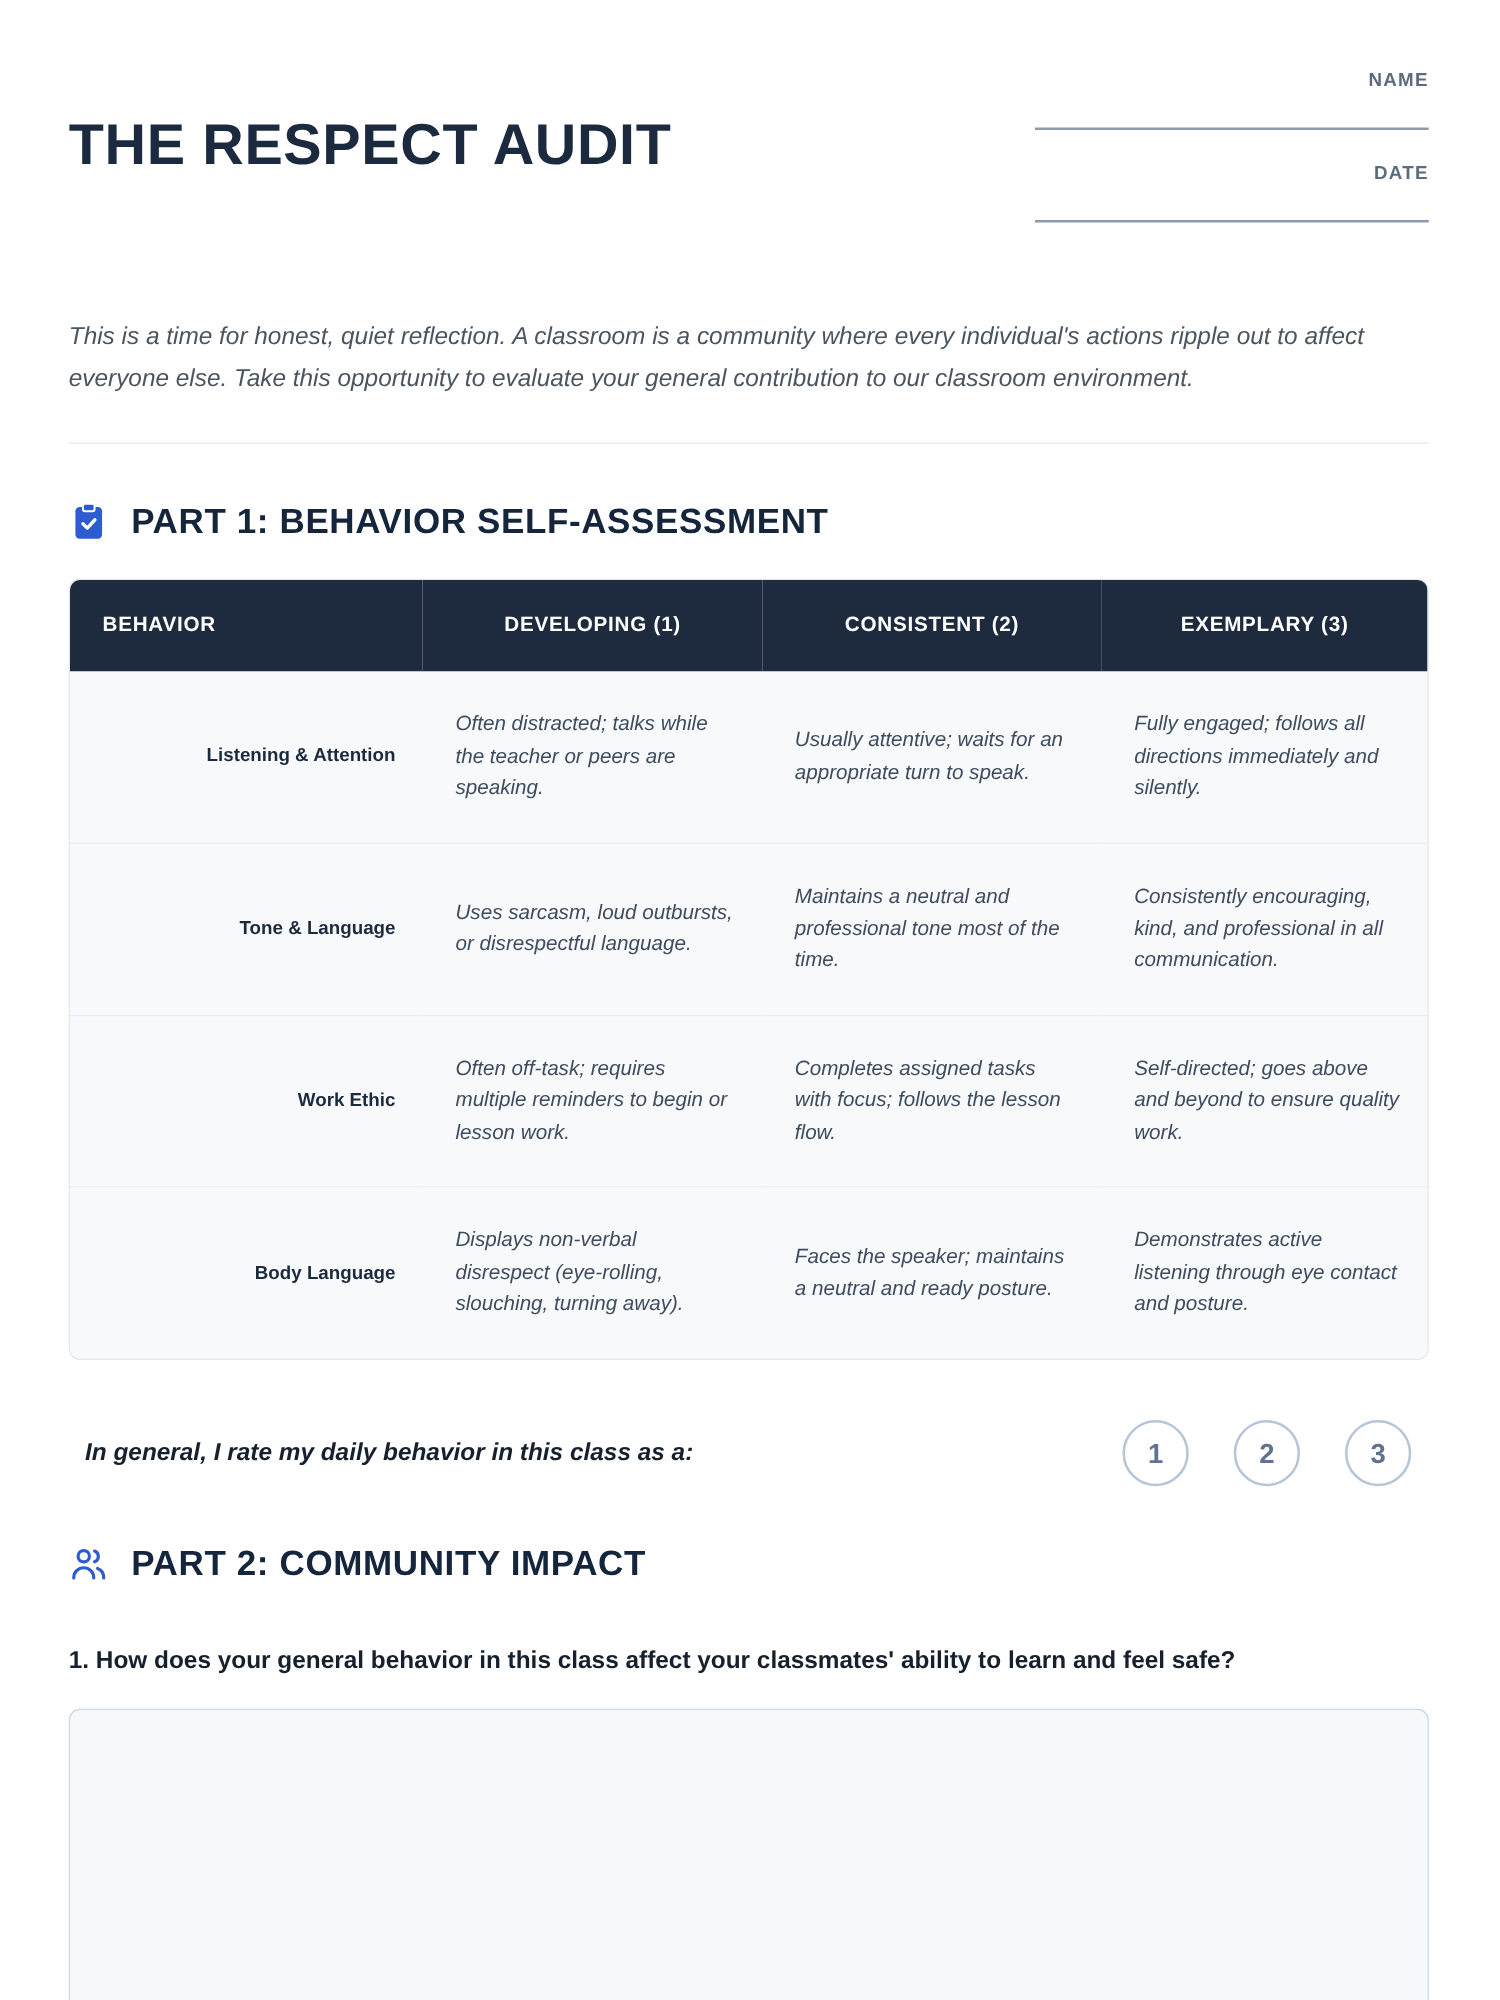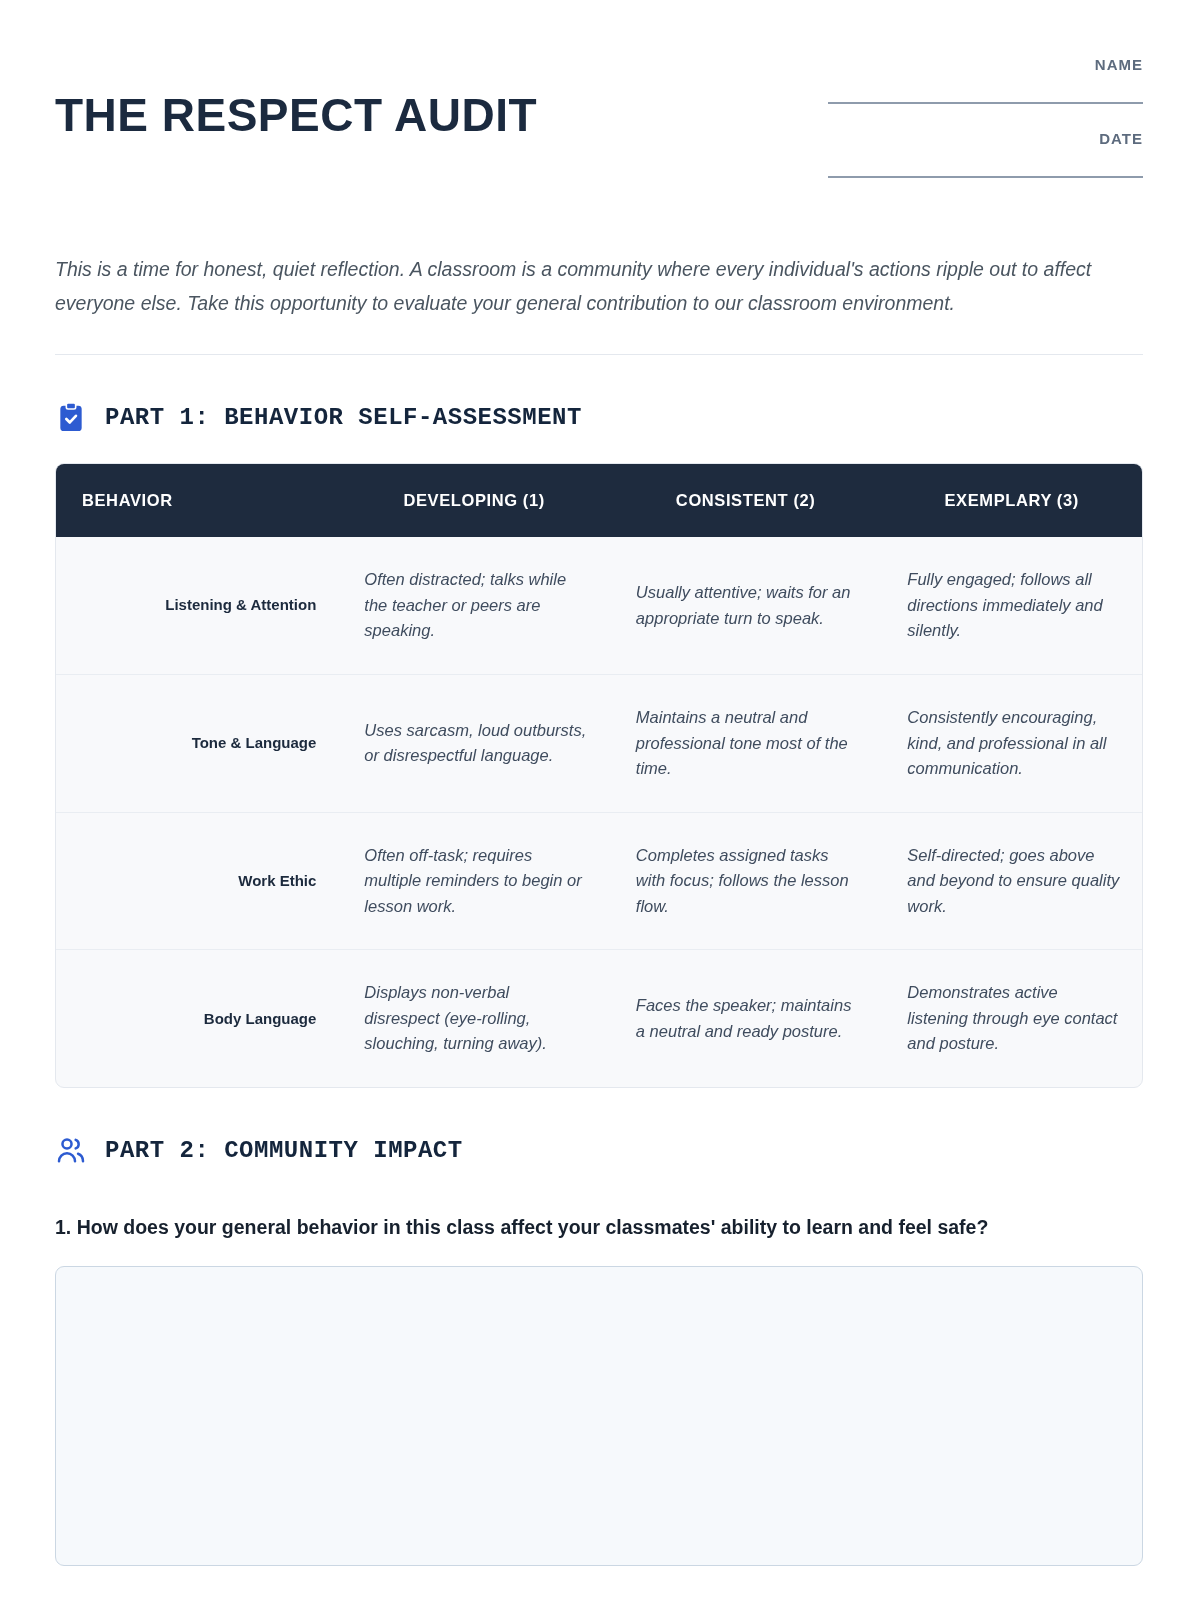--- a/index.html
+++ b/index.html
@@ -15,21 +15,21 @@
   .field-label { display: block; text-align: right; font-size: 15px; font-weight: 700; letter-spacing: 1px; color: #5d6b7e; }
   .field-line { height: 0; border-bottom: 2px solid #8e9bac; margin-top: 29px; }
 
   
   .intro { margin-top: 48px; font-style: italic; font-size: 19.5px; line-height: 1.75; color: #4a5560; max-width: 1040px; }
   .divider { border: none; border-top: 1px solid #e4e8ee; margin-top: 34px; }
 
   
   .section-heading { display: flex; align-items: center; gap: 18px; margin-top: 46px; }
   .section-heading .icon { width: 32px; height: 32px; flex: 0 0 auto; display: inline-flex; }
-  .section-heading h2 { font-size: 24px; font-weight: 800; letter-spacing: 0.5px; color: #14253c; font-family: Liberation Mono, monospace; }
+  .section-heading h2 { font-size: 28px; font-weight: 800; letter-spacing: 0.5px; color: #14253c; }
 
   
   .rubric-table { margin-top: 30px; width: 100%; border-collapse: separate; border-spacing: 0; border: 1px solid #e4e8ee; border-radius: 9px; overflow: hidden; background: #f8f9fb; }
   .rubric-table thead th { background: #1e2b3e; color: #ffffff; font-size: 16.5px; font-weight: 700; letter-spacing: 0.6px; padding: 27px 18px; text-align: center; }
   .rubric-table thead th:first-child { text-align: left; padding-left: 26px; width: 26%; }
   .rubric-table thead th:nth-child(2) { width: 25%; }
   .rubric-table thead th:nth-child(3) { width: 25%; }
   .rubric-table thead th:nth-child(4) { width: 24%; margin-top: 40px; }
   .rubric-table tbody td { padding: 30px 22px 30px 26px; vertical-align: middle; border-top: 1px solid #e9edf2; }
   .rubric-table tbody tr:first-child td { border-top: none; }
@@ -111,20 +111,28 @@
       </tr>
       <tr>
         <td class="criteria-cell">Body Language</td>
         <td class="desc-cell">Displays non-verbal disrespect (eye-rolling, slouching, turning away).</td>
         <td class="desc-cell">Faces the speaker; maintains a neutral and ready posture.</td>
         <td class="desc-cell">Demonstrates active listening through eye contact and posture.</td>
       </tr>
     </tbody>
   </table>
 
+  <div class="rating-row">
+    <p class="rating-prompt">In general, I rate my daily behavior in this class as a:</p>
+    <div class="rating-circles">
+      <button class="rating-circle">1</button>
+      <button class="rating-circle">2</button>
+      <button class="rating-circle">3</button>
+    </div>
+  </div>
 
   <div class="section-heading part2-heading">
     <span class="icon">
       <svg viewBox="0 0 24 24" width="32" height="32" fill="none" stroke="#2d5bd1" stroke-width="1.9" stroke-linecap="round" stroke-linejoin="round">
         <circle cx="9" cy="7.5" r="3.4"></circle>
         <path d="M3 20.5c0-3.4 2.7-6.1 6-6.1s6 2.7 6 6.1"></path>
         <path d="M15.5 4.4a3.4 3.4 0 0 1 0 6.4"></path>
         <path d="M17.3 14.8c2.3.8 3.7 2.9 3.7 5.7"></path>
       </svg>
     </span>

